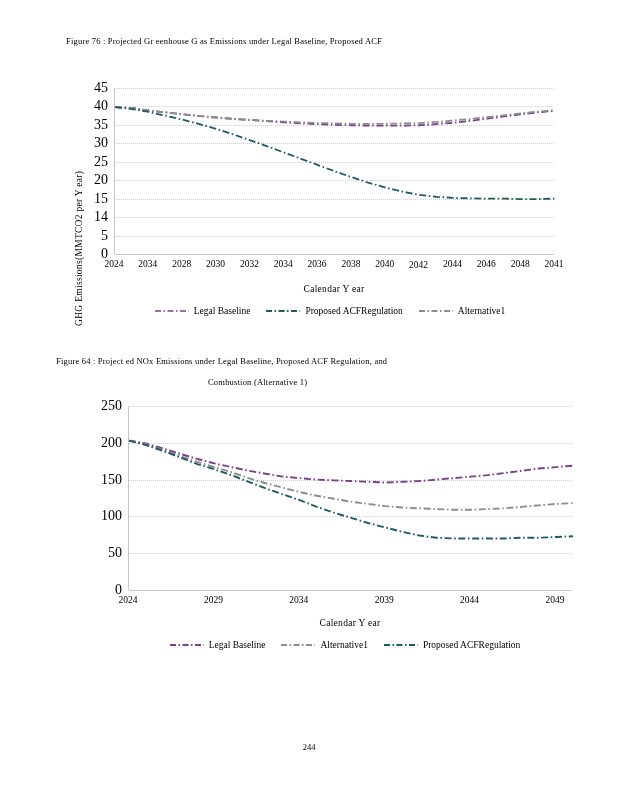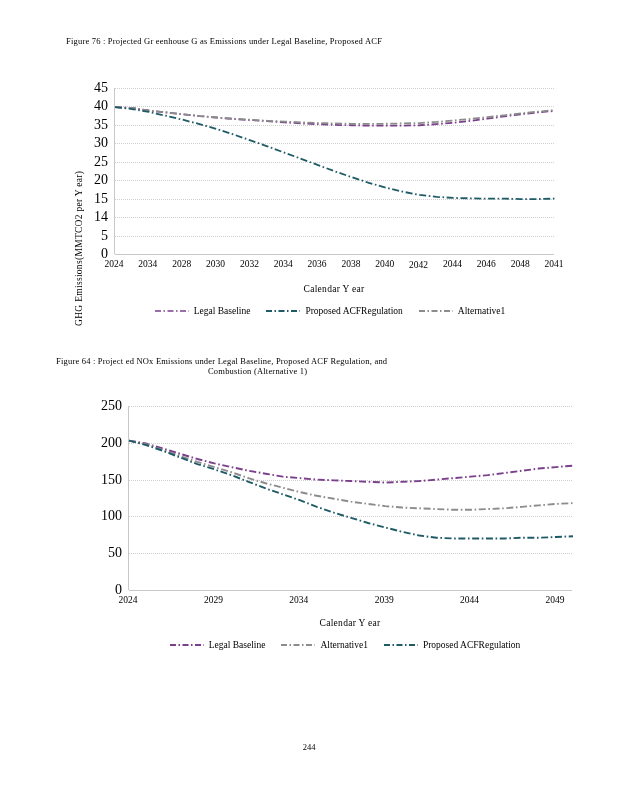--- a/index.html
+++ b/index.html
@@ -252,21 +252,21 @@
       <span>ed NOx</span>
       <span>Emissions</span>
       <span>under</span>
       <span>Legal</span>
       <span>Baseline,</span>
       <span>Proposed</span>
       <span>ACF</span>
       <span>Regulation,</span>
       <span>and</span>
     </span>
-    <span class="line cap-spread" style="width:200px; margin:0 auto 0 auto;">
+    <span class="line cap-spread" style="width:200px; margin:11px auto 0 auto;">
       <span>Combustion</span>
       <span>(Alternative</span>
       <span>1)</span>
     </span>
   </div>
 
   <div class="chart" style="left:60px; top:392px; width:500px; height:270px;">
 
     <div id="nox-yticks">
         <div class="ytick" style="left: 34px; width: 28px; top: 198px;">0</div>

